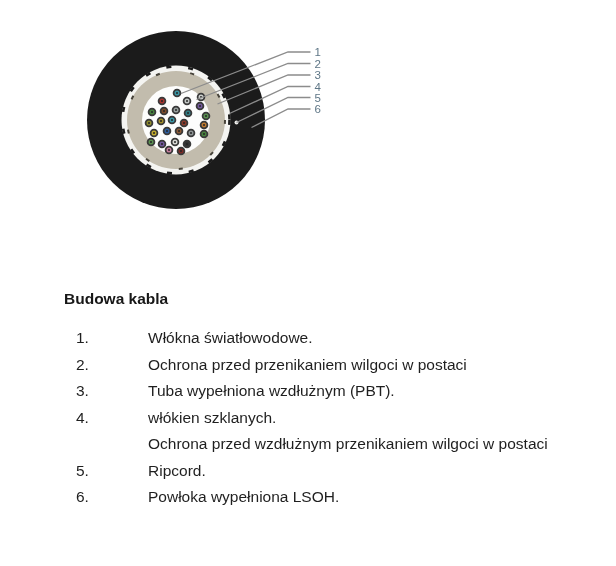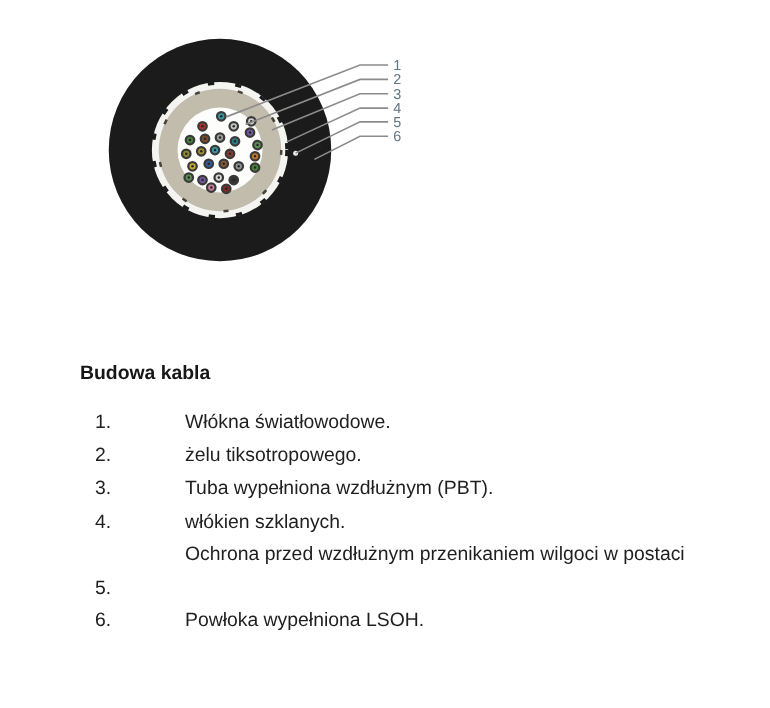--- a/index.html
+++ b/index.html
@@ -134,38 +134,41 @@
   <div class="list" id="construction-list">
       <div class="item">
         <span class="num">1.</span>
         <div class="lines">
           <div class="ln">Włókna światłowodowe.</div>
         </div>
       </div>
       <div class="item">
         <span class="num">2.</span>
         <div class="lines">
-          <div class="ln">żelu tiksotropowego.</div>
+          <div class="ln">Ochrona przed przenikaniem wilgoci w postaci</div>
         </div>
       </div>
       <div class="item">
         <span class="num">3.</span>
         <div class="lines">
           <div class="ln">Tuba wypełniona wzdłużnym (PBT).</div>
         </div>
       </div>
       <div class="item">
         <span class="num">4.</span>
         <div class="lines">
           <div class="ln">włókien szklanych.</div>
           <div class="ln">Ochrona przed wzdłużnym przenikaniem wilgoci w postaci</div>
         </div>
       </div>
       <div class="item">
         <span class="num">5.</span>
+        <div class="lines">
+          <div class="ln">Ripcord.</div>
+        </div>
       </div>
       <div class="item">
         <span class="num">6.</span>
         <div class="lines">
           <div class="ln">Powłoka wypełniona LSOH.</div>
         </div>
       </div>
     </div>
 
 </div>

